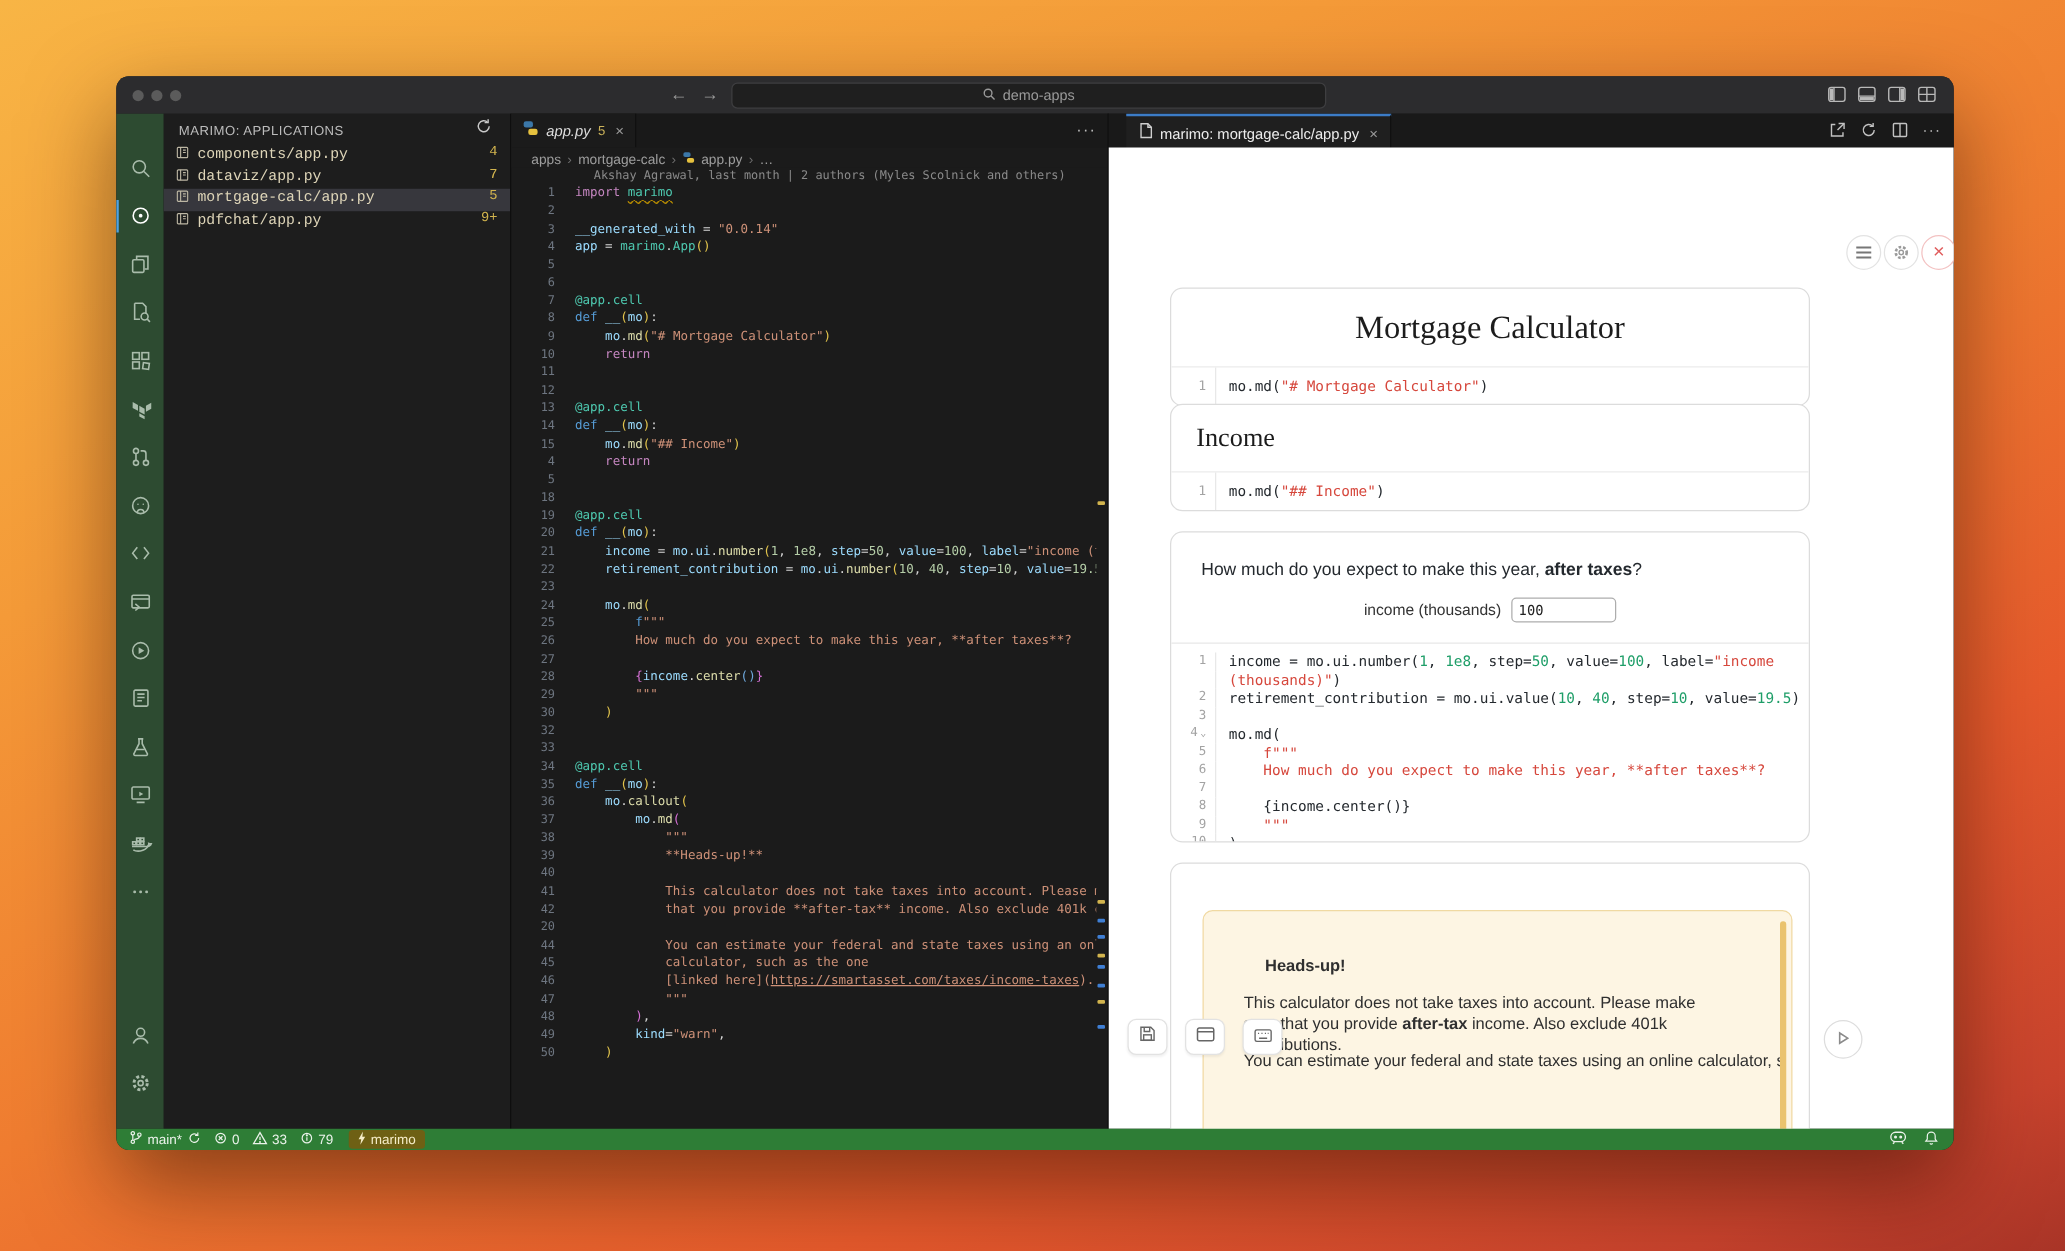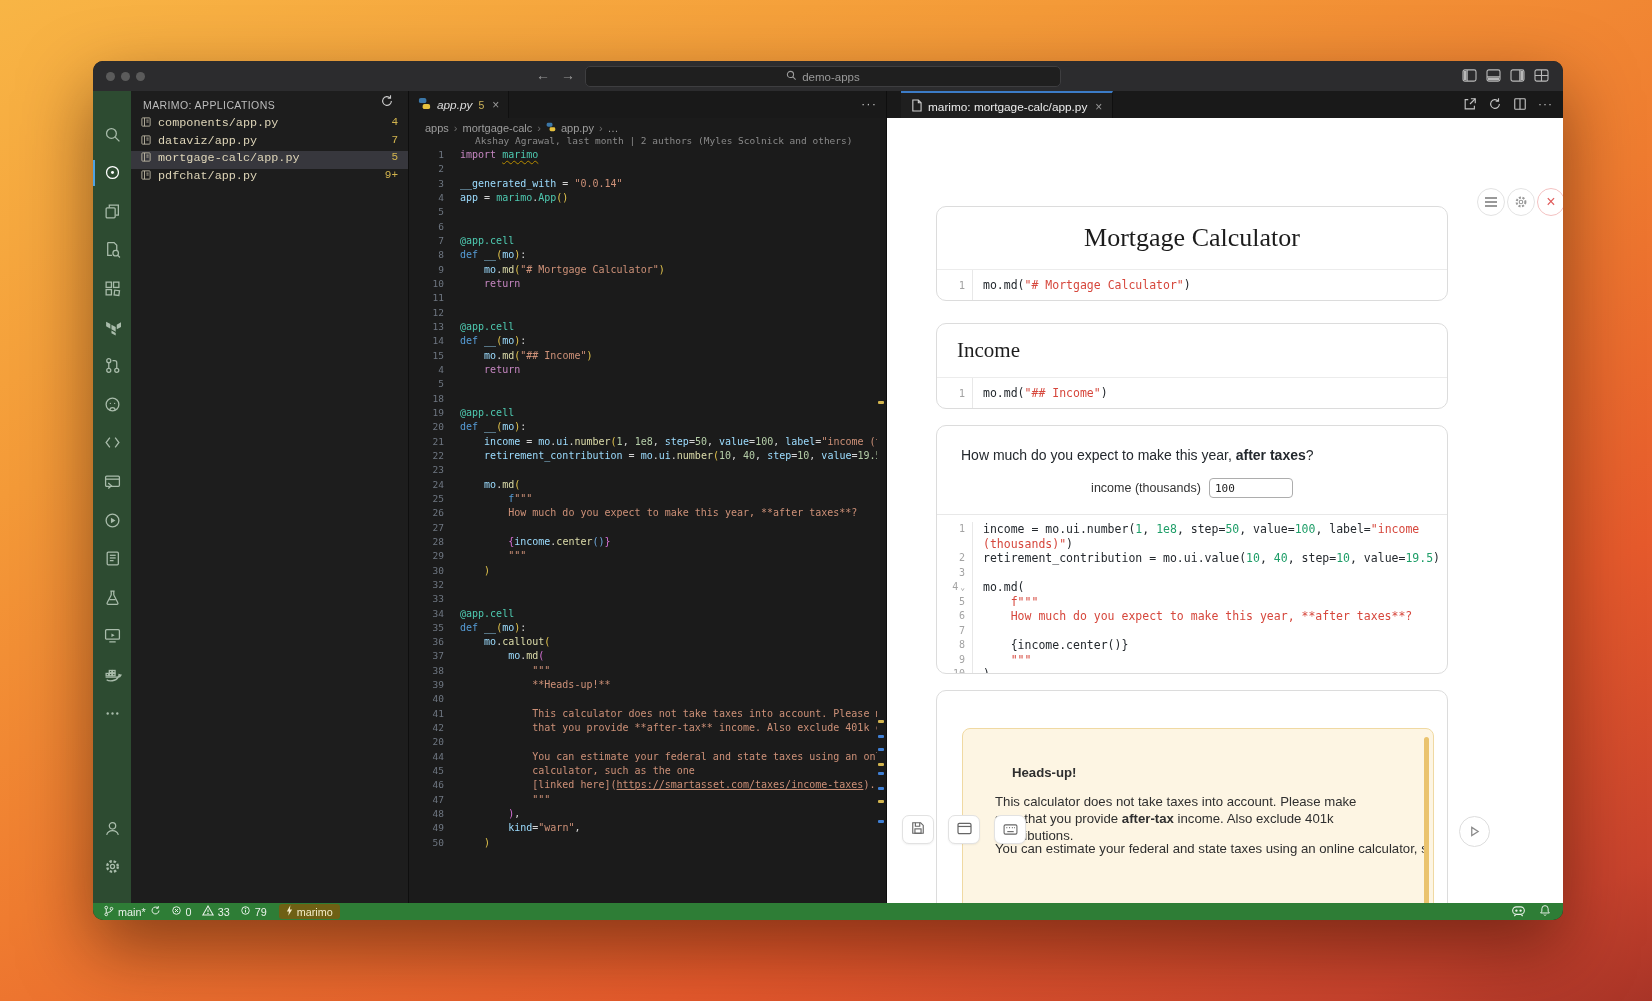--- a/index.html
+++ b/index.html
@@ -479,21 +479,21 @@
         </div>
         <div class="wv-circle" style="left:620px">
           <svg width="14" height="14" viewBox="0 0 16 16" fill="none" stroke="#9a9a9a">
               <circle cx="8" cy="8" r="5" stroke-width="2.4" stroke-dasharray="2.4 1.7"></circle>
               <circle cx="8" cy="8" r="2" stroke-width="1.3"></circle>
             </svg>
         </div>
         <div class="wv-circle" style="left:650px;border-color:#f3c2c2;color:#e05c5c">×</div>
 
 
-        <div class="card" style="top:88px;height:93px">
+        <div class="card" style="top:112px;height:93px">
           <div class="serif" style="text-align:center;font-size:26px;margin-top:16px">Mortgage Calculator</div>
           <div class="coderow" style="position:absolute;left:0;right:0;bottom:0">
             <span class="pgut">1</span>
             <span class="pcode" id="c1code"><span class="lk-c">mo.md(</span><span class="lk-r">"# Mortgage Calculator"</span><span class="lk-c">)</span></span>
           </div>
         </div>
 
         <div class="card" style="top:205px;height:84px">
           <div class="serif" style="font-size:21px;margin:14px 0 0 20px">Income</div>
           <div class="coderow" style="position:absolute;left:0;right:0;bottom:0">

